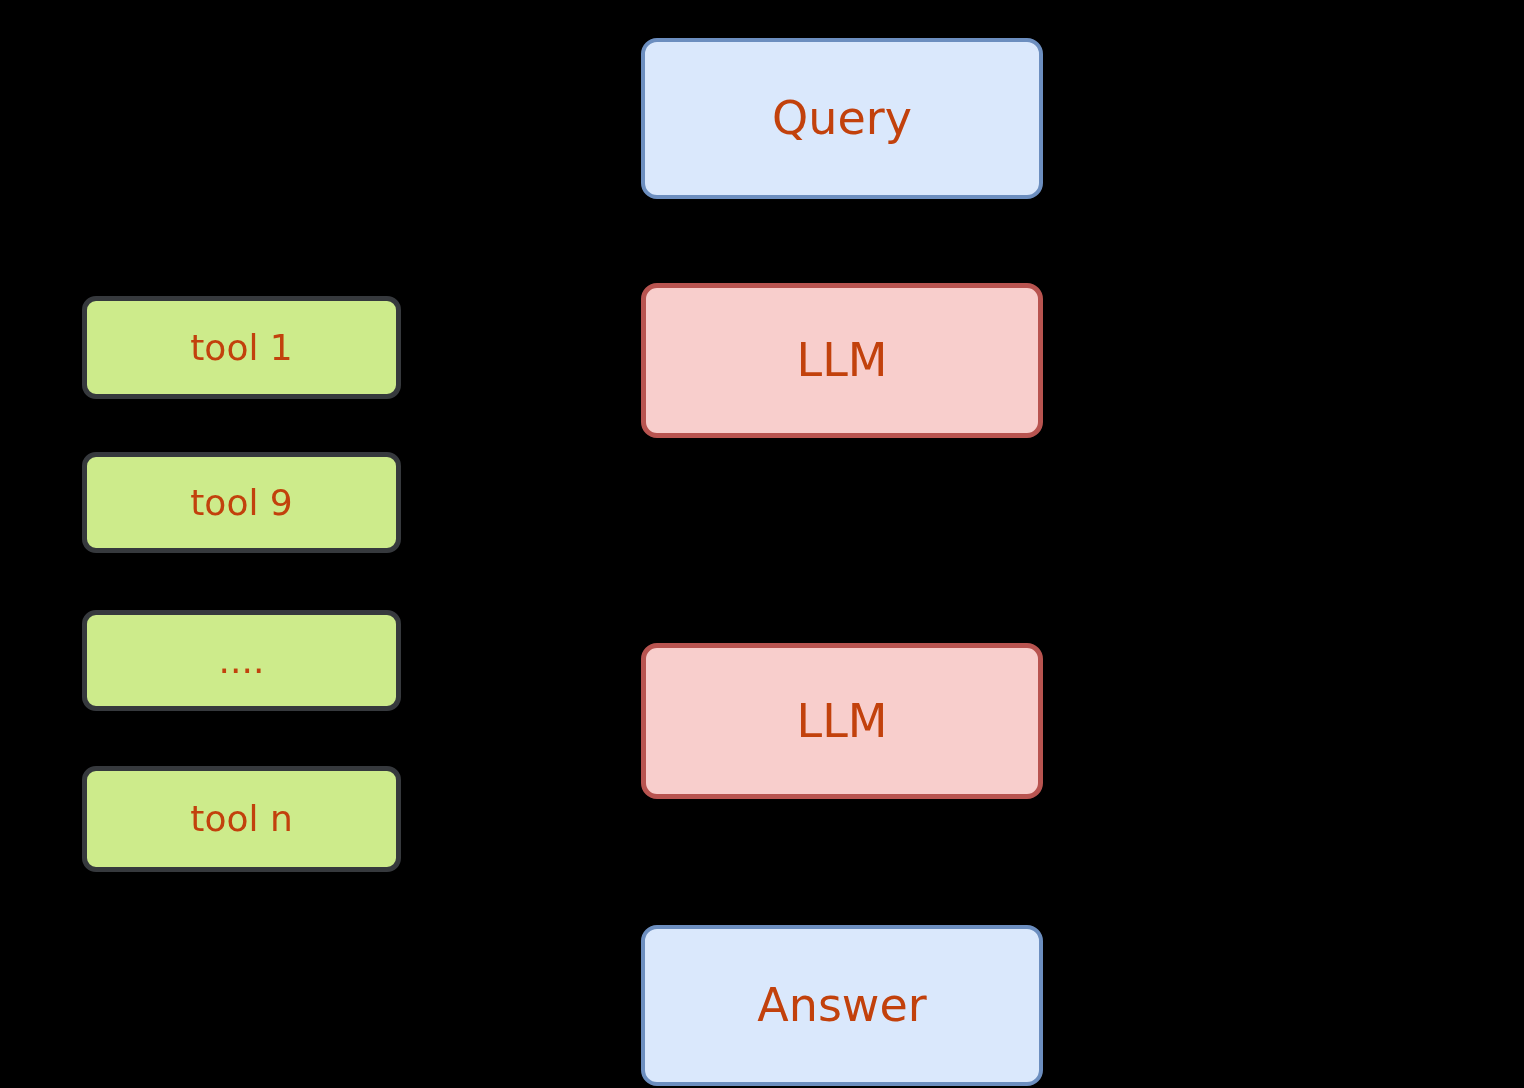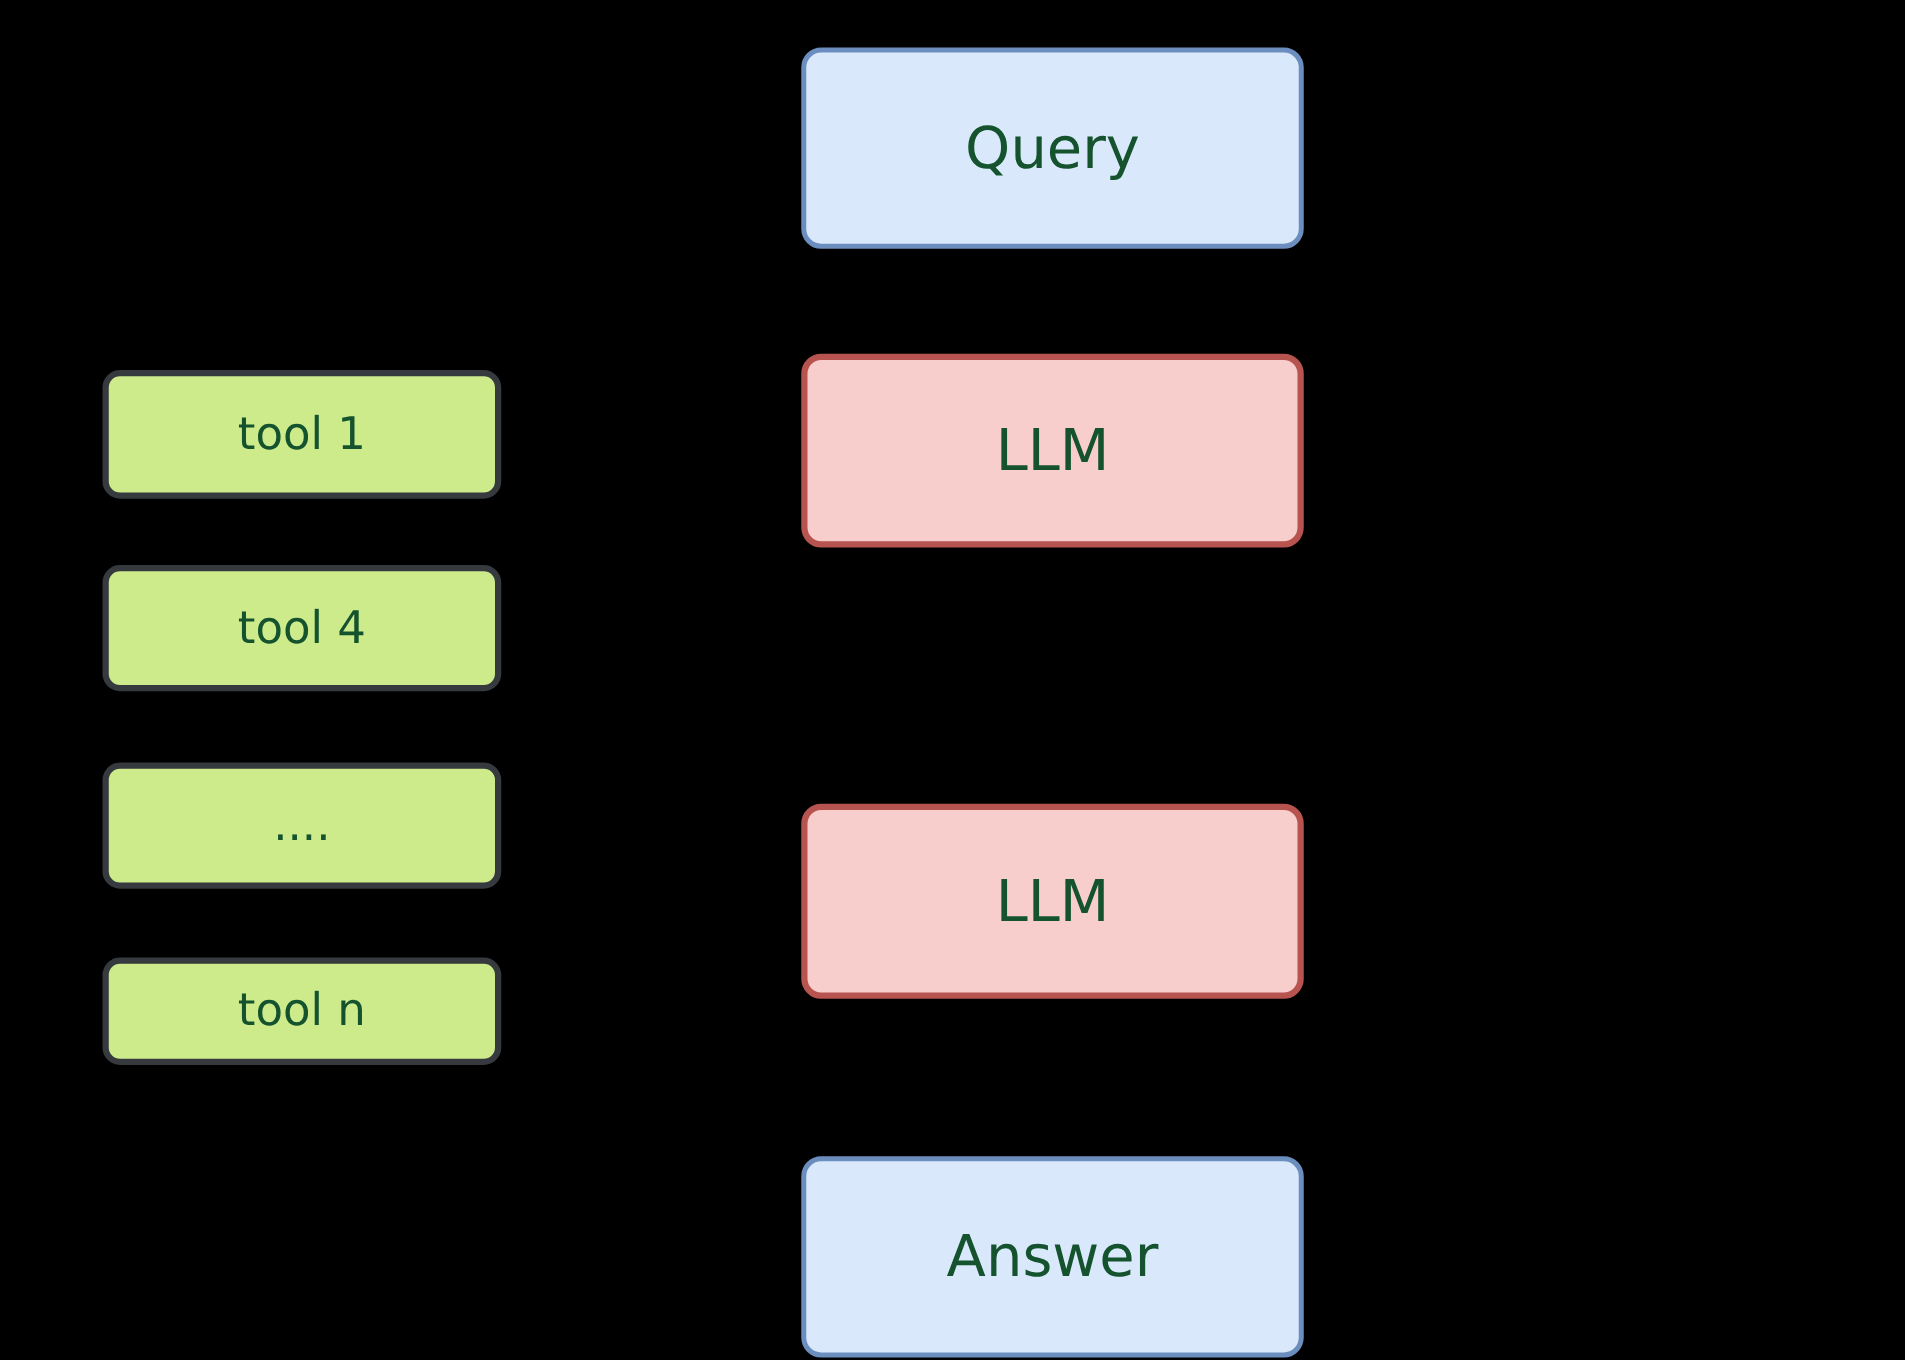--- a/index.html
+++ b/index.html
@@ -16,21 +16,21 @@
     font-family: "DejaVu Sans", sans-serif;
   }
   .node {
     position: absolute;
     box-sizing: border-box;
     display: flex;
     align-items: center;
     justify-content: center;
     border-style: solid;
     border-radius: 16px;
-    color: #14532d;
+    color: #c2410c;
     text-align: center;
     line-height: 1.1;
     user-select: none;
   }
   .node-label {
     display: block;
     white-space: nowrap;
   }
 
   
@@ -55,21 +55,21 @@
 
   
   #node-query   { left: 641px; top: 38px;   width: 402px; height: 161px; font-size: 46px; }
   #node-llm-1   { left: 641px; top: 283px;  width: 402px; height: 155px; font-size: 46px; }
   #node-llm-2   { left: 641px; top: 643px;  width: 402px; height: 156px; font-size: 46px; }
   #node-answer  { left: 641px; top: 880px;  width: 402px; height: 161px; font-size: 46px; margin-top: 45px; }
 
   #node-tool-1  { left: 82px;  top: 296px;  width: 319px; height: 103px; font-size: 36px; }
   #node-tool-2  { left: 82px;  top: 452px;  width: 319px; height: 101px; font-size: 36px; }
   #node-tool-ellipsis { left: 82px; top: 610px; width: 319px; height: 101px; font-size: 36px; }
-  #node-tool-n  { left: 82px;  top: 766px;  width: 319px; height: 86px; font-size: 36px; }
+  #node-tool-n  { left: 82px;  top: 766px;  width: 319px; height: 106px; font-size: 36px; }
 </style>
 </head>
 <body>
 
 <div id="canvas">
 
   <div class="node node--blue" id="node-query">
     <span class="node-label">Query</span>
   </div>
 
@@ -83,21 +83,21 @@
 
   <div class="node node--blue" id="node-answer">
     <span class="node-label">Answer</span>
   </div>
 
   <div class="node node--green" id="node-tool-1">
     <span class="node-label">tool 1</span>
   </div>
 
   <div class="node node--green" id="node-tool-2">
-    <span class="node-label">tool 4</span>
+    <span class="node-label">tool 9</span>
   </div>
 
   <div class="node node--green" id="node-tool-ellipsis">
     <span class="node-label">....</span>
   </div>
 
   <div class="node node--green" id="node-tool-n">
     <span class="node-label">tool n</span>
   </div>
 

